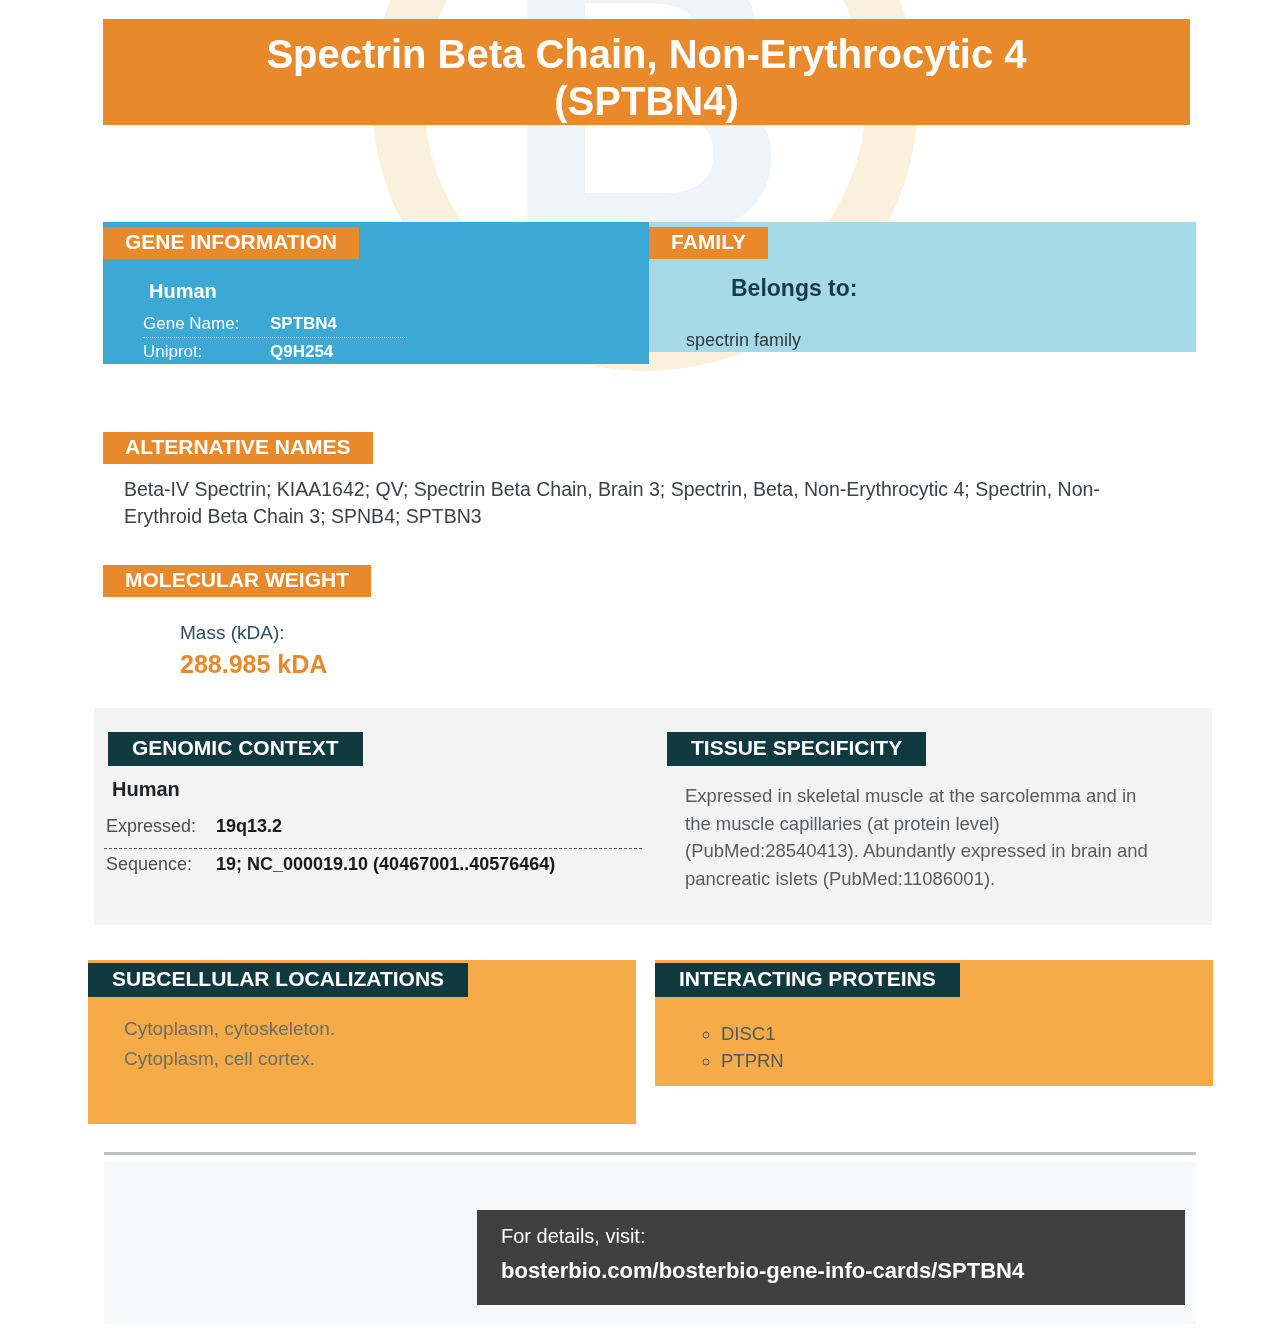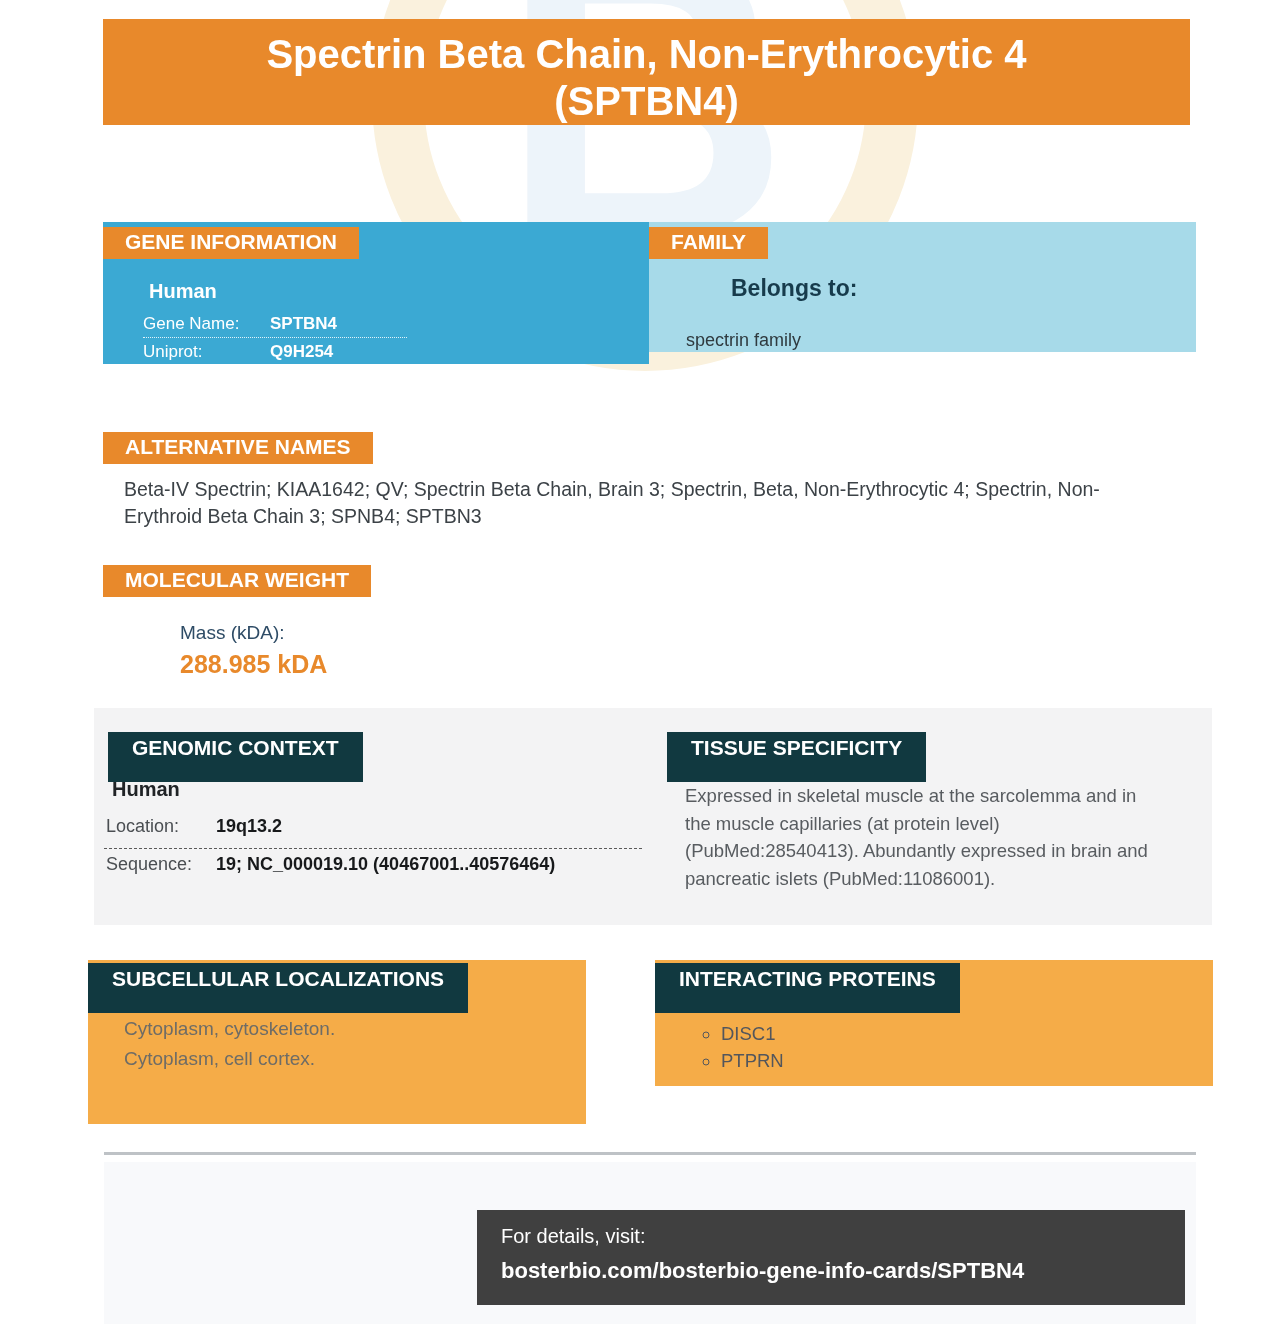--- a/index.html
+++ b/index.html
@@ -17,21 +17,21 @@
 
   
   .header-banner { left:103px; top:19px; width:1087px; height:106px; background:#E8892B;
                    color:#fff; font-weight:bold; font-size:40px; line-height:47px;
                    display:flex; flex-direction:column; align-items:center; justify-content:flex-end; text-align:center; }
 
   
   .orange-label { display:inline-block; background:#E8892B; color:#fff; font-weight:bold;
                   font-size:21px; padding:3px 22px 5px 22px; white-space:nowrap; }
   .dark-label   { display:inline-block; background:#113940; color:#fff; font-weight:bold;
-                  font-size:21px; padding:4px 24px 22px 24px; white-space:nowrap; }
+                  font-size:21px; padding:4px 24px 6px 24px; white-space:nowrap; }
 
   
   .gene-box { left:103px; top:222px; width:546px; height:142px; background:#3BA9D3; color:#fff; }
   .gene-box .orange-label { position:absolute; left:0; top:5px; }
   .gene-species { position:absolute; left:46px; top:58px; font-weight:bold; font-size:20px; }
   .gene-rows { position:absolute; left:40px; top:88px; width:264px; font-size:17px; }
   .gene-row { height:28px; line-height:28px; }
   .gene-row.sep { border-bottom:1px dotted rgba(255,255,255,0.85); }
   .gene-row .lbl { display:inline-block; width:127px; }
   .gene-row .val { font-weight:bold; }
@@ -59,21 +59,21 @@
   .gc-row .lbl { display:inline-block; width:110px; }
   .gc-row .val { font-weight:bold; color:#17191B; }
   .gc-row1 { top:108px; }
   .gc-dash { position:absolute; left:10px; top:140px; width:538px; border-bottom:1px dashed #5a5a5a; }
   .gc-row2 { top:146px; }
   .ts-label { position:absolute; left:573px; top:24px; }
   .ts-text { position:absolute; left:591px; top:74px; width:478px; font-size:18.5px; line-height:27.5px; color:#585C60; }
 
   
   .amber { background:#F5AC48; }
-  .subcell-box { left:88px; top:960px; width:498px; height:164px; }
+  .subcell-box { left:88px; top:960px; width:548px; height:164px; }
   .subcell-box .dark-label, .interact-box .dark-label { position:absolute; left:0; top:3px; }
   .subcell-items { position:absolute; left:36px; top:54px; font-size:19px; line-height:30px; color:#6E6C66; }
   .interact-box { left:655px; top:960px; width:558px; height:126px; }
   .interact-list { position:absolute; left:66px; top:60px; font-size:18.5px; color:#53565C; }
   .interact-list li { list-style-type:circle; line-height:27px; }
 
   
   .footer-divider { left:104px; top:1152px; width:1092px; height:3px; background:#BEC2C6; }
   .footer-area { left:104px; top:1162px; width:1092px; height:162px; background:#F8F9FB; }
   .footer-blue { position:absolute; left:373px; top:48px; width:708px; height:95px; background:#404040; color:#fff; }
@@ -120,21 +120,21 @@
   <div class="z altnames-text">Beta-IV Spectrin; KIAA1642; QV; Spectrin Beta Chain, Brain 3; Spectrin, Beta, Non-Erythrocytic 4; Spectrin, Non-Erythroid Beta Chain 3; SPNB4; SPTBN3</div>
 
   <span class="z orange-label mw-label">MOLECULAR WEIGHT</span>
   <div class="z mw-mass-label">Mass (kDA):</div>
   <div class="z mw-mass-value">288.985 kDA</div>
 
   <div class="z gray-panel">
     <span class="dark-label gc-label">GENOMIC CONTEXT</span>
     <div class="gc-species">Human</div>
     <div class="gc-row gc-row1">
-      <span class="lbl">Location:</span><span class="val">19q13.2</span>
+      <span class="lbl">Expressed:</span><span class="val">19q13.2</span>
     </div>
     <div class="gc-dash"></div>
     <div class="gc-row gc-row2">
       <span class="lbl">Sequence:</span><span class="val">19; NC_000019.10 (40467001..40576464)</span>
     </div>
     <span class="dark-label ts-label">TISSUE SPECIFICITY</span>
     <div class="ts-text">Expressed in skeletal muscle at the sarcolemma and in the muscle capillaries (at protein level) (PubMed:28540413). Abundantly expressed in brain and pancreatic islets (PubMed:11086001).</div>
   </div>
 
   <div class="z amber subcell-box">

